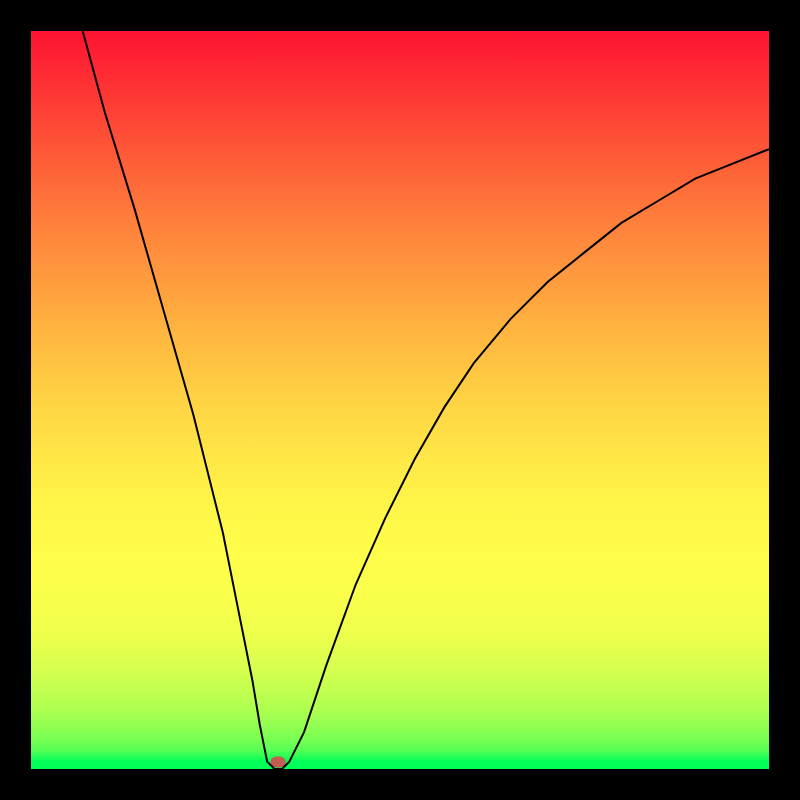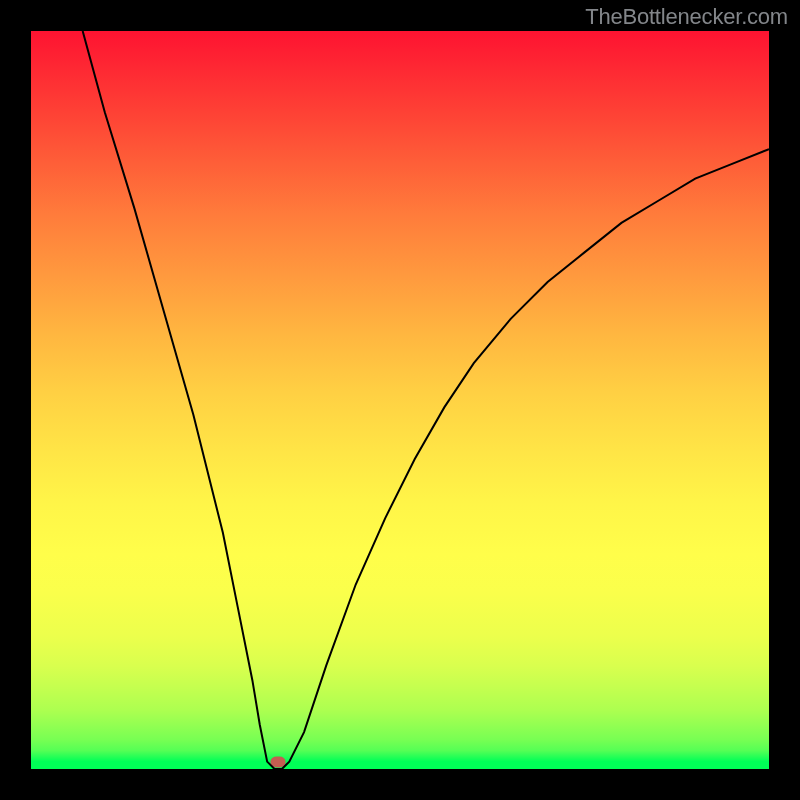--- a/index.html
+++ b/index.html
@@ -76,21 +76,20 @@
     color: #83868a;
     font-size: 22px;
     font-weight: 500;
     letter-spacing: -0.2px;
   }
 </style>
 </head>
 <body>
 
 <div class="outer">
-  <div class="attribution">TheBottlenecker.com</div>
   <div class="plot-area">
     <div class="gradient"></div>
     <div class="marker" style="left: 247.23px; top: 731.358px;"></div>
     <svg class="curve-svg" viewBox="0 0 738 738" preserveAspectRatio="none">
       <path d="M51.66 0.00 L73.80 81.18 L103.32 177.12 L132.84 280.44 L162.36 383.76 L191.88 501.84 L206.64 575.64 L221.40 649.44 L228.78 693.72 L236.16 730.62 L243.54 738.00 L250.92 738.00 L258.30 730.62 L273.06 701.10 L295.20 634.68 L324.72 553.50 L354.24 487.08 L383.76 428.04 L413.28 376.38 L442.80 332.10 L479.70 287.82 L516.60 250.92 L553.50 221.40 L590.40 191.88 L627.30 169.74 L664.20 147.60 L701.10 132.84 L738.00 118.08 " fill="none" stroke="#000" stroke-width="2"></path>
     </svg>
   </div>
 </div>
 
 </body></html>

